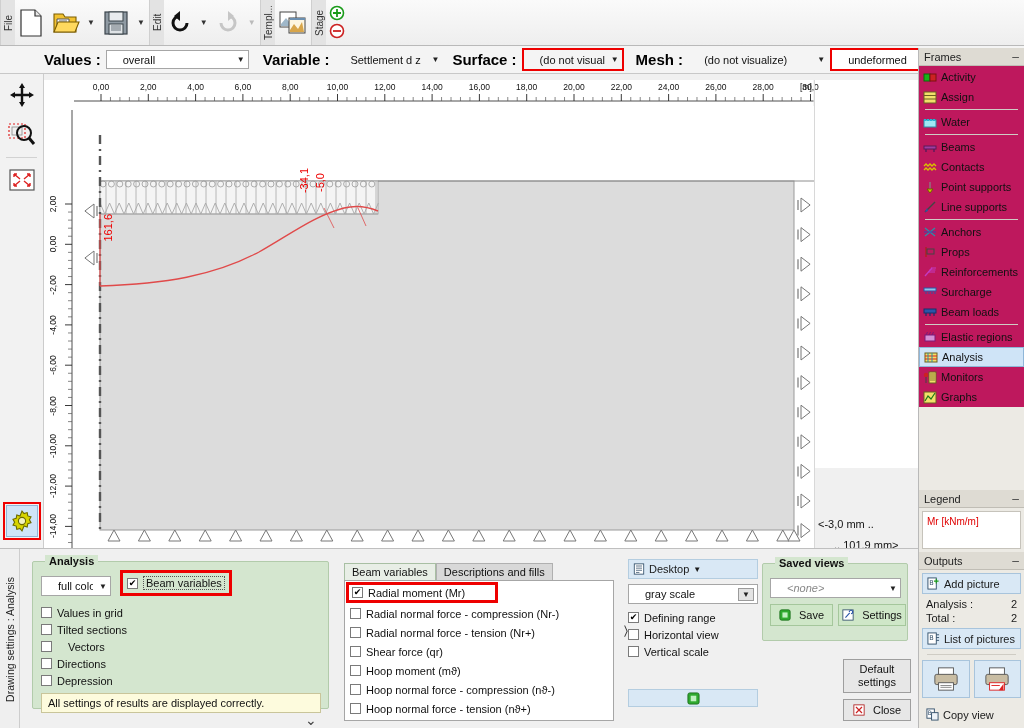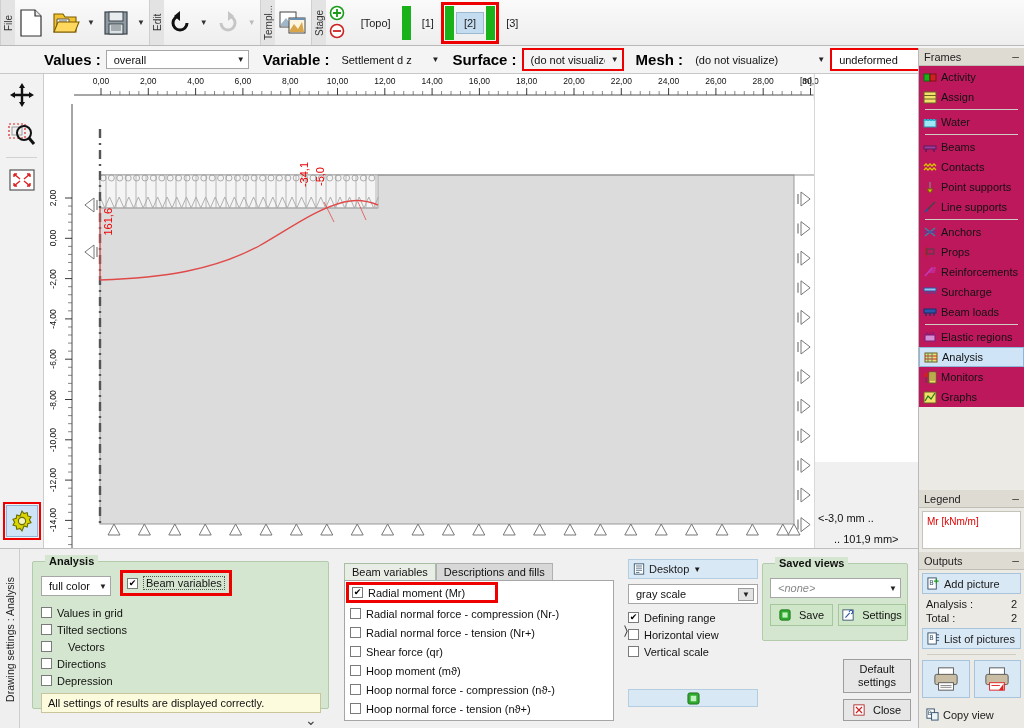--- a/index.html
+++ b/index.html
@@ -51,38 +51,38 @@
   
   .toolbar-2 {
     position: absolute; left: 0; top: 46px; width: 1024px; height: 28px;
     background: #f4f4f4; border-bottom: 1px solid #c8c8c8;
     display: flex; align-items: center; padding-left: 44px;
   }
   .field-label { font-weight: bold; font-size: 15px; margin-right: 5px; color:#000;}
   .combo {
     background: #fff; border: 1px solid #a6a6a6; height: 19px;
     display:flex; align-items:center; justify-content:space-between;
-    padding: 0 3px 0 7px; font-size: 11px; color:#111; cursor: default;
+    padding: 0 3px 0 16px; font-size: 11px; color:#111; cursor: default;
   }
   .combo .cv { white-space:nowrap; overflow:hidden; }
   .combo .ca { font-size: 8px; color:#222; margin-left: 6px; }
   .combo.flat { border: none; background: transparent; }
   .redbox { border: 2px solid #ee0000; padding: 0px; display:inline-flex; }
 
   
   .left-tools {
     position: absolute; left: 0; top: 74px; width: 44px; height: 474px;
     background: #f2f2f2; border-right: 1px solid #cccccc;
   }
   .lt-btn { width: 40px; height: 38px; margin: 2px; display:flex; align-items:center; justify-content:center; cursor:default;}
   .lt-sep { height:1px; background:#d2d2d2; margin: 3px 6px; }
 
   
   .canvas-wrap {
-    position: absolute; left: 44px; top: 74px; width: 874px; height: 474px;
+    position: absolute; left: 44px; top: 80px; width: 874px; height: 474px;
     background: #ffffff; overflow: hidden;
   }
   .ruler-h {
     position:absolute; left:0; top:0; width: 874px; height: 26px;
     background: #ffffff;
   }
   .ruler-v {
     position:absolute; left:0; top:0; width: 30px; height: 474px;
     background: #ffffff;
   }
@@ -253,31 +253,20 @@
         </div>
         <div style="cursor:default">
           <svg width="16" height="16" viewBox="0 0 16 16">
             <circle cx="8" cy="8" r="6.5" fill="#fff" stroke="#cc2222" stroke-width="1.6"></circle>
             <path d="M4 8 H12" stroke="#cc2222" stroke-width="1.8"></path>
           </svg>
         </div>
       </div>
     </div>
 
-    <div class="stage-tabs">
-      <div class="stage-tab">[Topo]</div>
-      <div class="stage-bar"></div>
-      <div class="stage-tab">[1]</div>
-      <div class="stage-sel-wrap">
-        <div class="stage-bar" style="margin:0 2px 0 0"></div>
-        <div class="stage-tab sel">[2]</div>
-        <div class="stage-bar" style="margin:0 0 0 2px"></div>
-      </div>
-      <div class="stage-tab">[3]</div>
-    </div>
   </div>
 
   <div class="toolbar-2">
     <span class="field-label">Values :</span>
     <div class="combo" style="width:143px">
       <span class="cv">overall</span>
       <span class="ca">▼</span>
     </div>
 
     <span class="field-label" style="margin-left:14px">Variable :</span>

